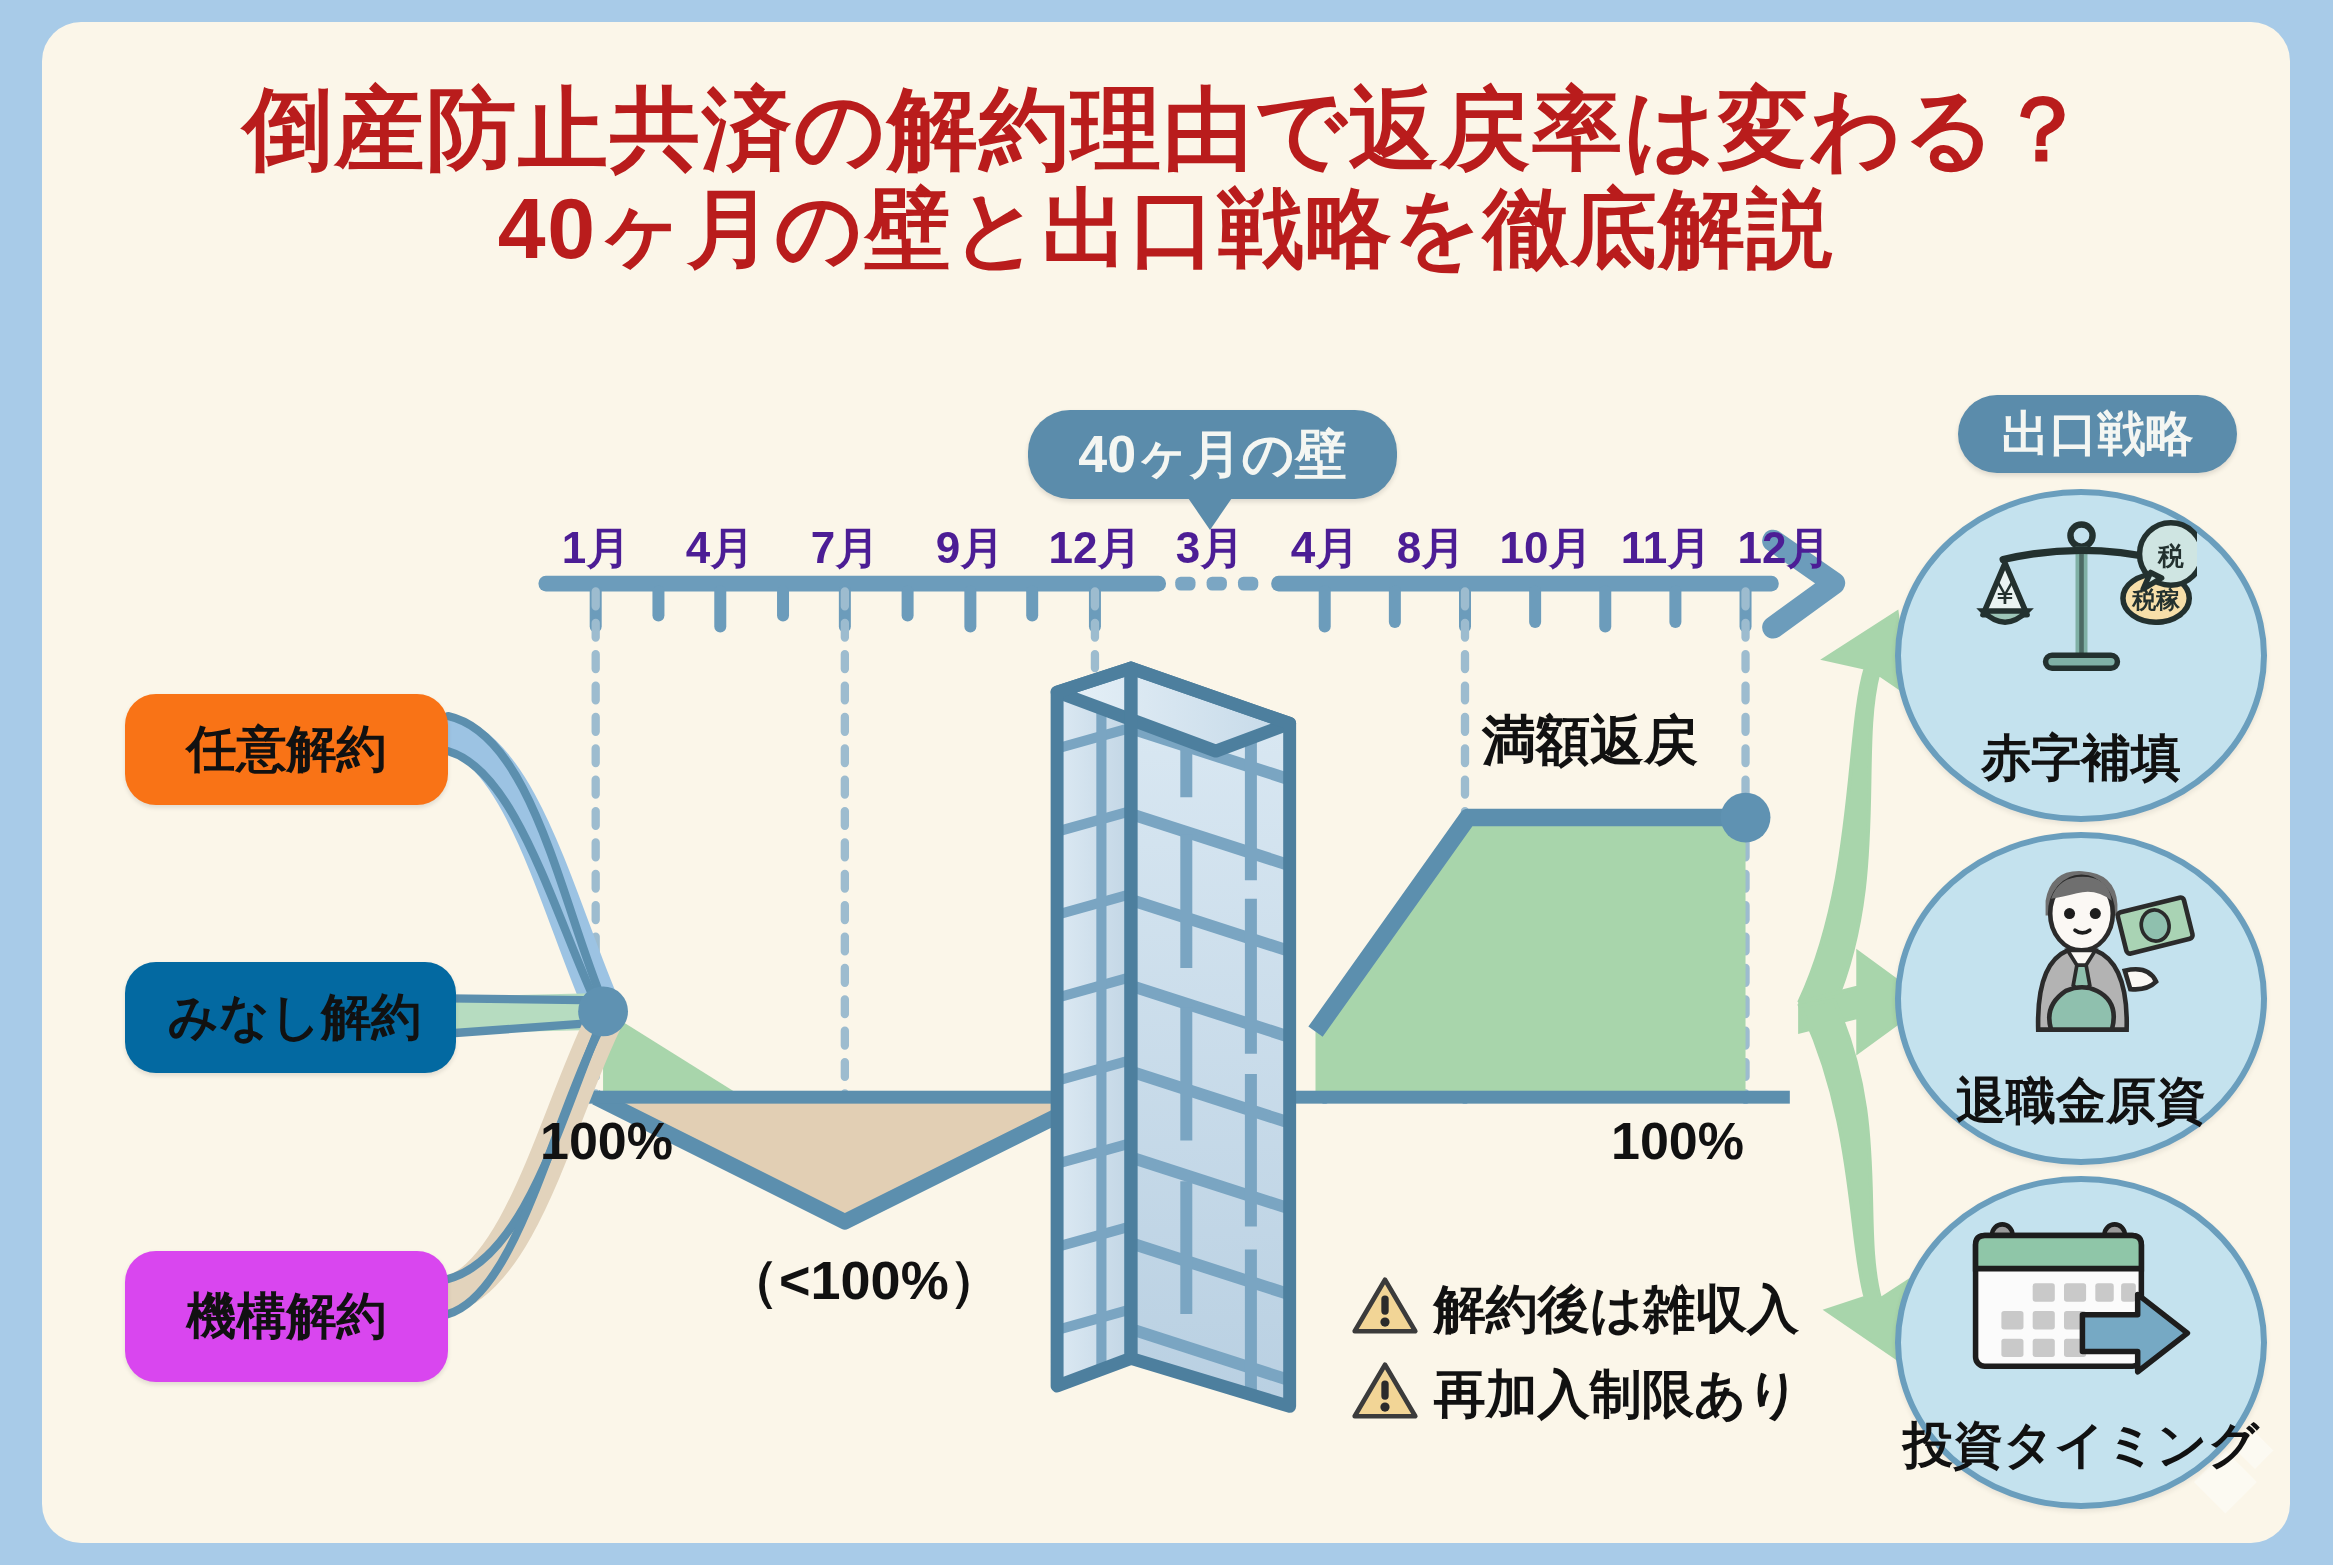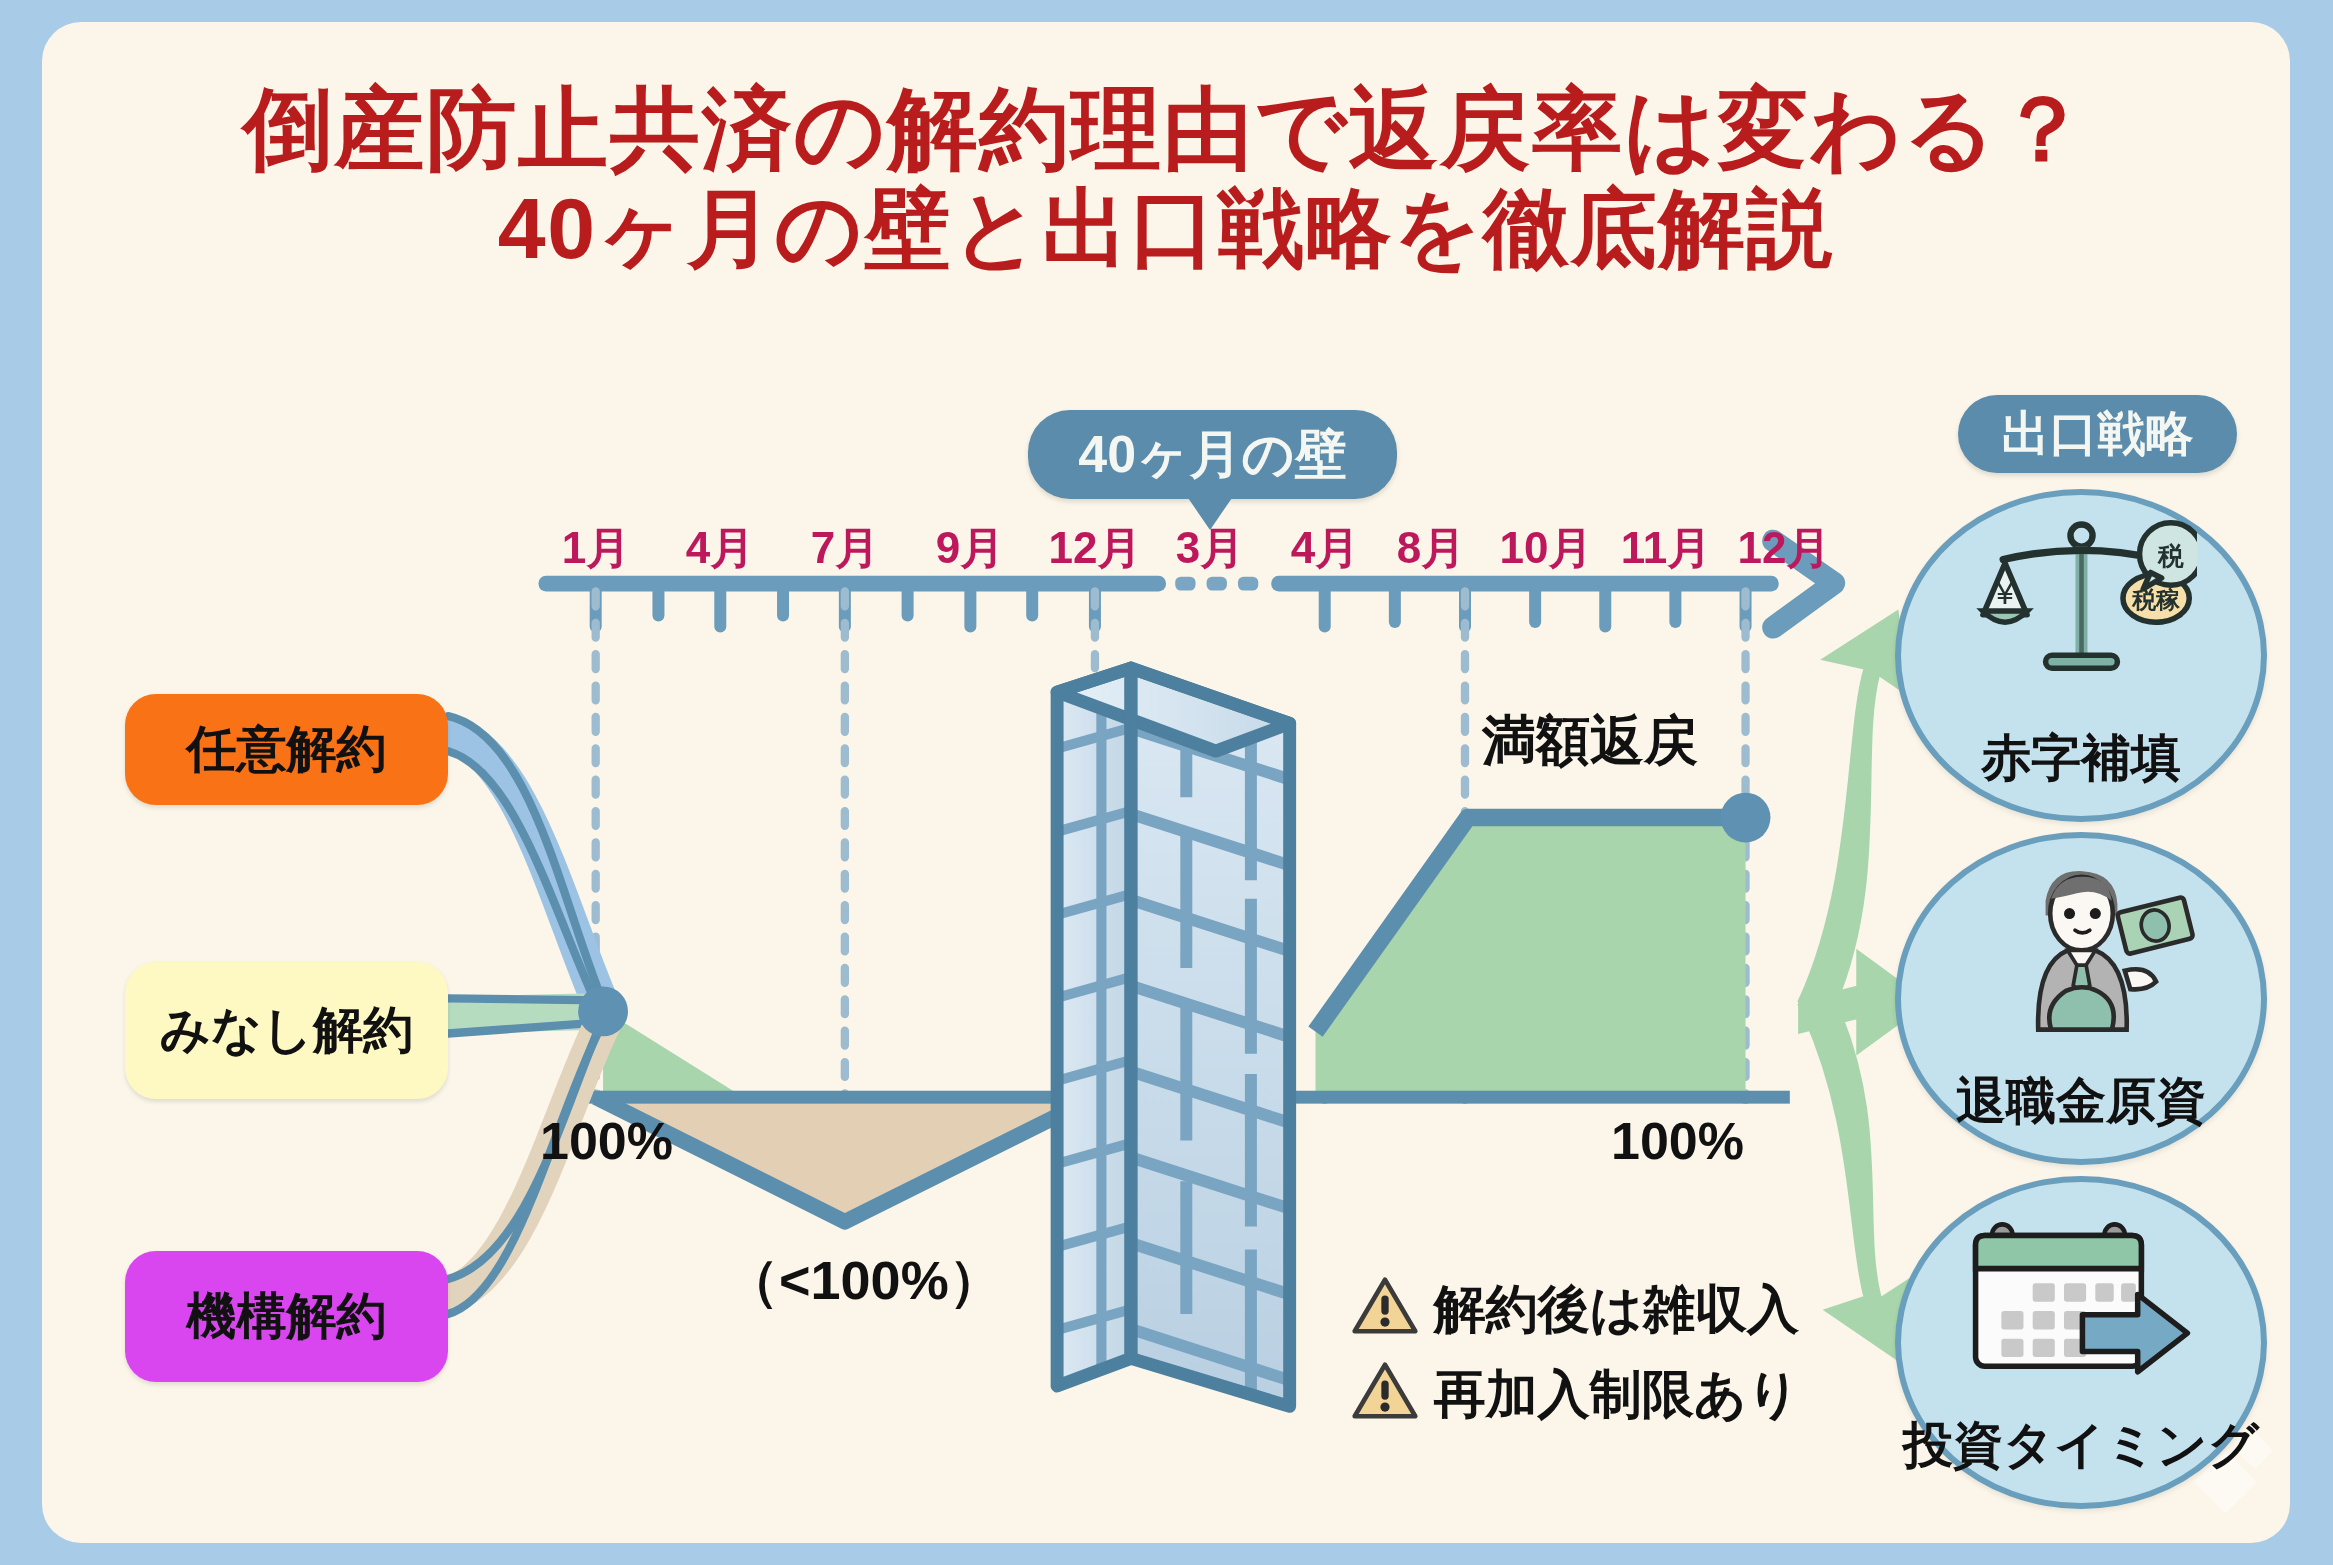--- a/index.html
+++ b/index.html
@@ -44,35 +44,35 @@
   #exit-badge{left:1916px;top:373px;width:279px;height:78px;font-size:48px;}
 
   
   .cat{
     position:absolute;border-radius:31px;
     display:flex;align-items:center;justify-content:center;
     color:#111;font-weight:bold;font-size:50px;
     box-shadow:0 2.8px 4.6px rgba(0,0,0,.10);
   }
   #cat0{left:83px;top:672px;width:323px;height:111px;background:#f97316;}
-  #cat1{left:83px;top:940px;width:323px;height:137px;background:#fef9c3;}
+  #cat1{left:83px;top:940px;width:323px;height:111px;background:#0369a1;padding-left:8px;}
   #cat2{left:83px;top:1229px;width:323px;height:131px;background:#d946ef;}
 
   
   #canvas{position:absolute;left:0;top:0;width:2248px;height:1521px;}
 
   
   .anno{position:absolute;color:#111;font-weight:bold;}
   #lbl-100a{left:498px;top:1089px;font-size:52px;}
   #lbl-100b{left:1569px;top:1089px;font-size:52px;}
   #lbl-manngaku{left:1440px;top:683px;font-size:54px;}
   #lbl-ganpon{left:683px;top:1227px;font-size:54px;text-align:center;line-height:1.16;}
 
   
-  .mlab{position:absolute;font-size:44px;font-weight:bold;color:#be185d;
+  .mlab{position:absolute;font-size:44px;font-weight:bold;color:#4c1d95;
         transform:translateX(-50%);}
 
   
   #warnbox{position:absolute;left:1309px;top:1253px;}
   .warn{display:flex;align-items:flex-start;margin-bottom:14.8px;}
   .warn .txt{font-size:52px;font-weight:bold;color:#111;margin-left:14.8px;}
 
   
   .excircle{
     position:absolute;width:360px;height:321px;

